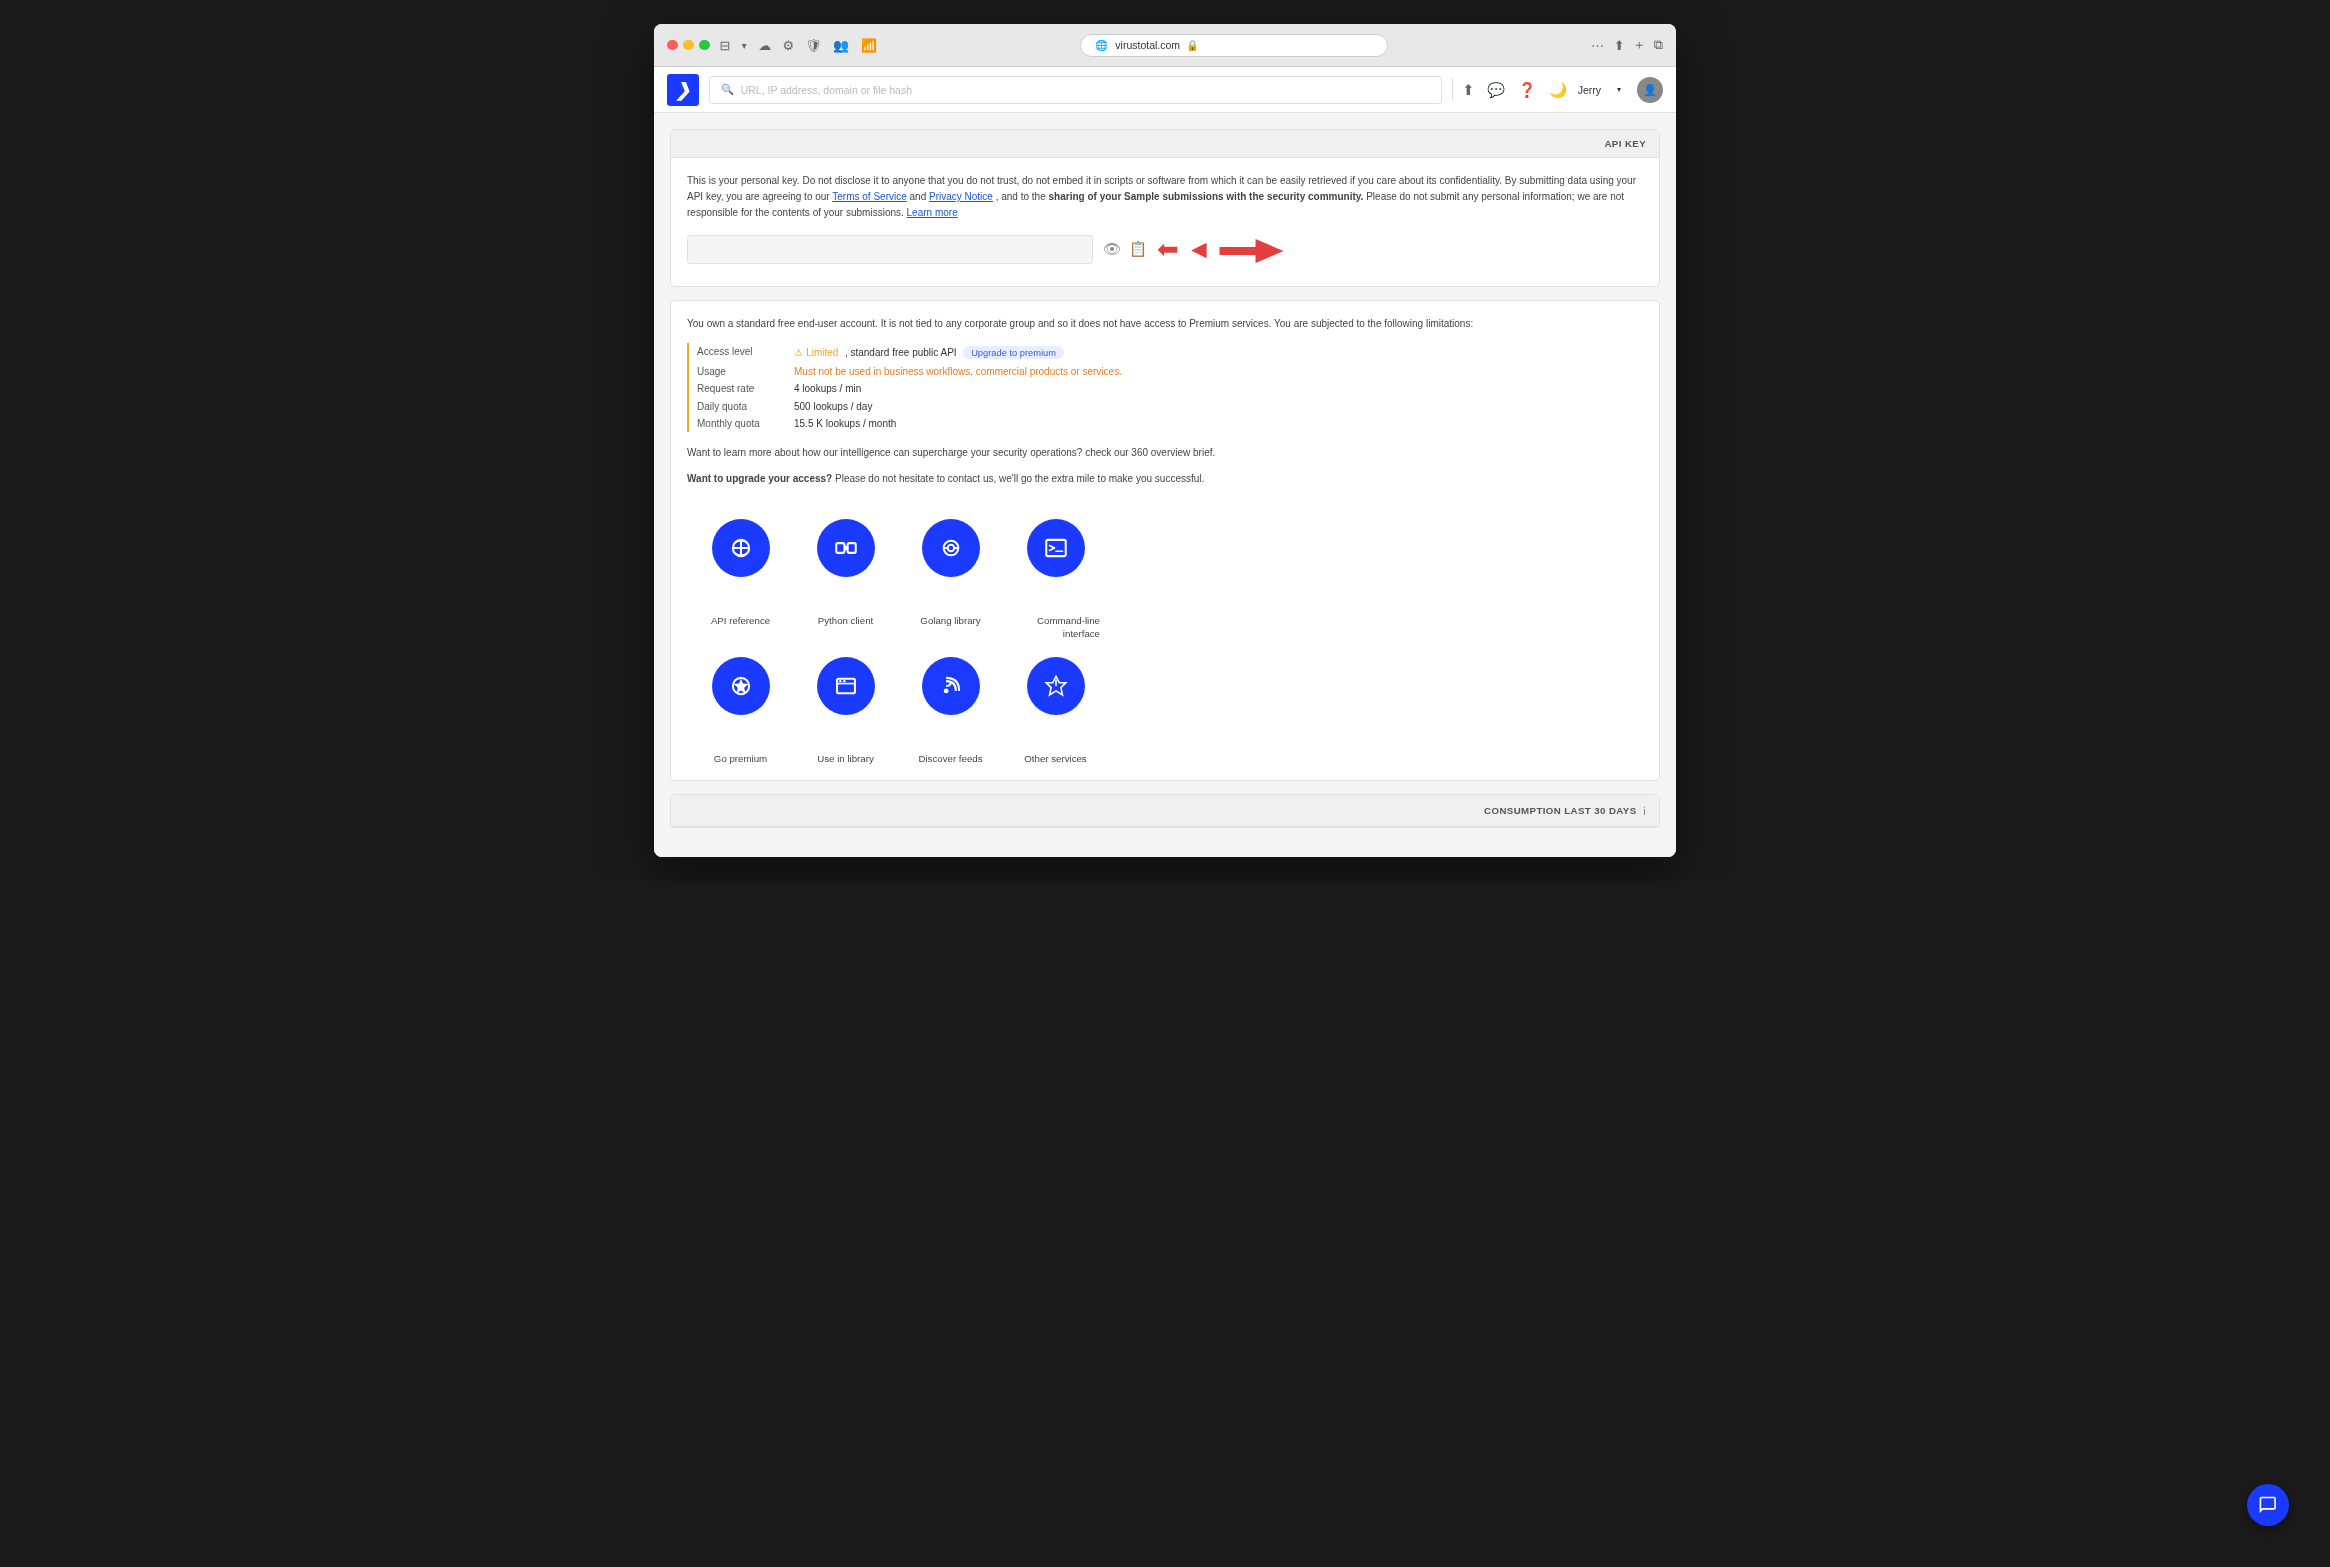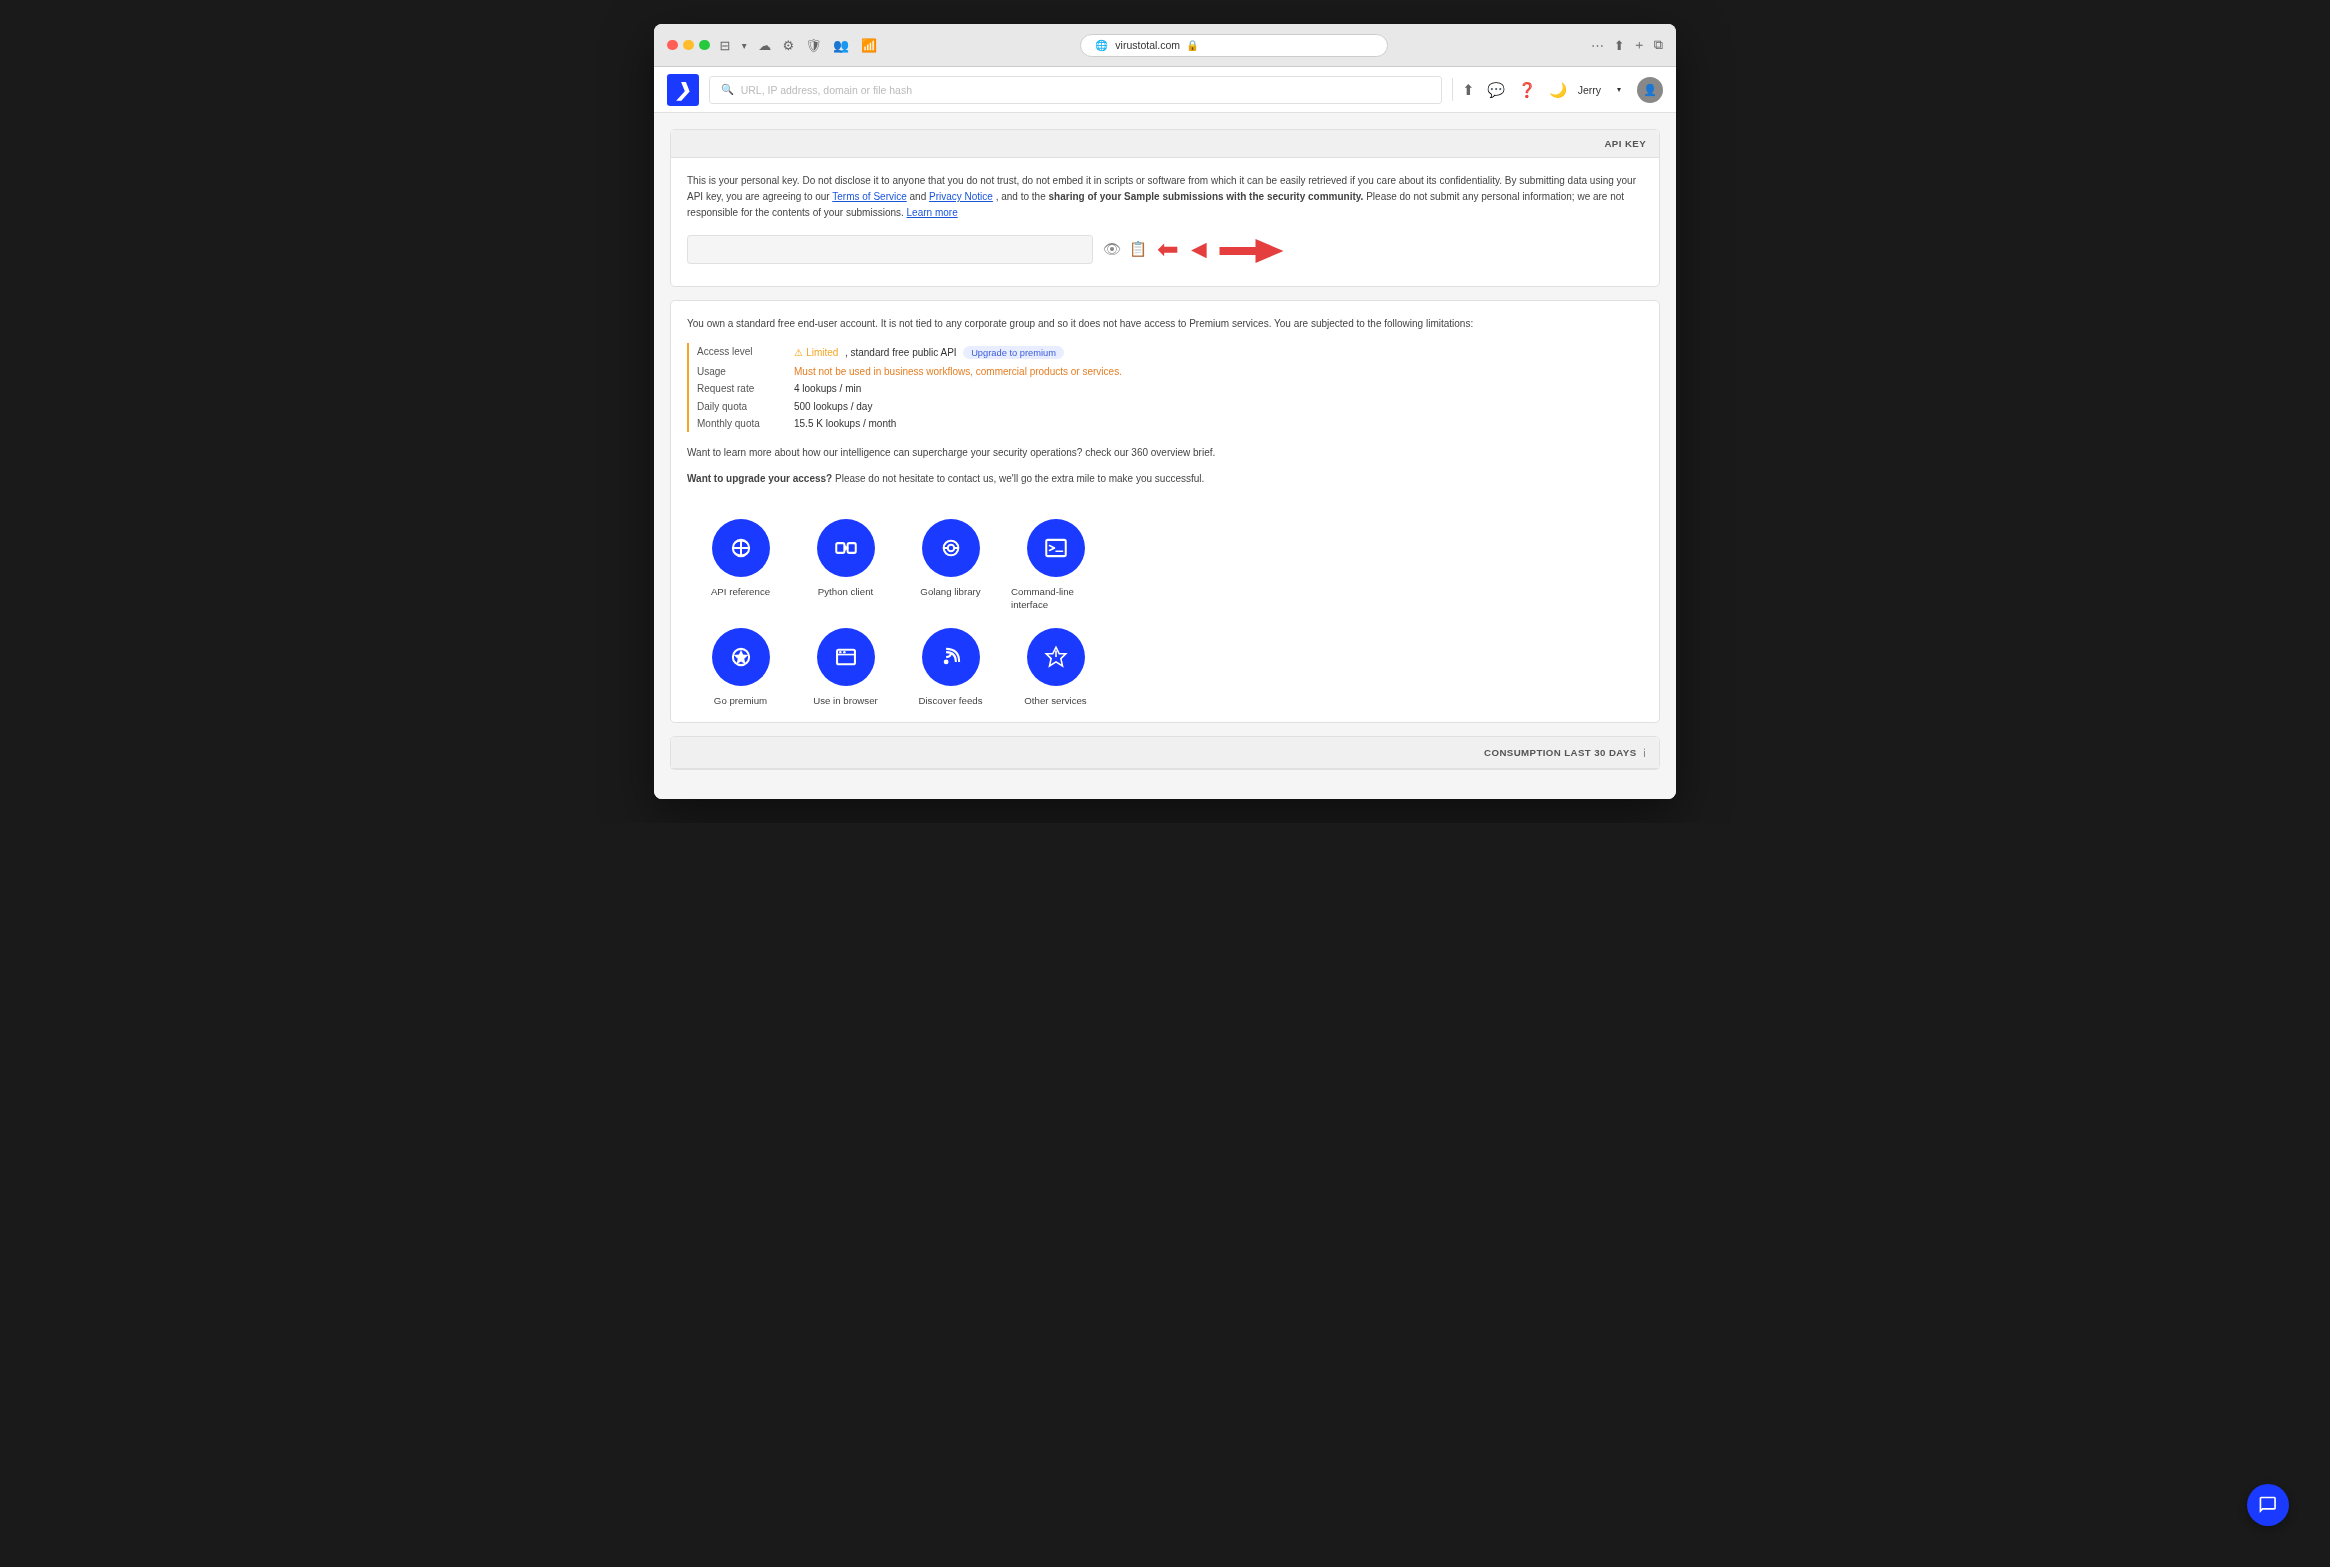--- a/index.html
+++ b/index.html
@@ -331,22 +331,23 @@
       display: flex;
       align-items: center;
       justify-content: center;
       color: #fff;
       font-size: 21px;
     }
 
     .service-label {
       font-size: 9.7px;
       color: #444;
-      text-align: left;
+      text-align: right;
       line-height: 1.4;
+      margin-top: 29px;
     }
 
     
     .consumption-header {
       display: flex;
       align-items: center;
       gap: 6.5px;
     }
 
     .info-icon {
@@ -591,21 +592,21 @@
 
               <div class="service-item">
                 <div class="service-icon">
                   <svg width="26" height="26" viewBox="0 0 32 32" fill="none">
                     <rect x="5" y="7" width="22" height="18" rx="2" stroke="white" stroke-width="2.5" fill="none"></rect>
                     <line x1="5" y1="13" x2="27" y2="13" stroke="white" stroke-width="2"></line>
                     <circle cx="9" cy="10" r="1.5" fill="white"></circle>
                     <circle cx="14" cy="10" r="1.5" fill="white"></circle>
                   </svg>
                 </div>
-                <span class="service-label">Use in browser</span>
+                <span class="service-label">Use in library</span>
               </div>
 
               <div class="service-item">
                 <div class="service-icon">
                   <svg width="26" height="26" viewBox="0 0 32 32" fill="none">
                     <circle cx="10" cy="22" r="3" fill="white"></circle>
                     <path d="M10 16 Q16 16 16 10" stroke="white" stroke-width="2.5" fill="none"></path>
                     <path d="M10 10 Q22 10 22 22" stroke="white" stroke-width="2.5" fill="none"></path>
                     <path d="M10 6 Q26 6 26 22" stroke="white" stroke-width="2.5" fill="none"></path>
                   </svg>

